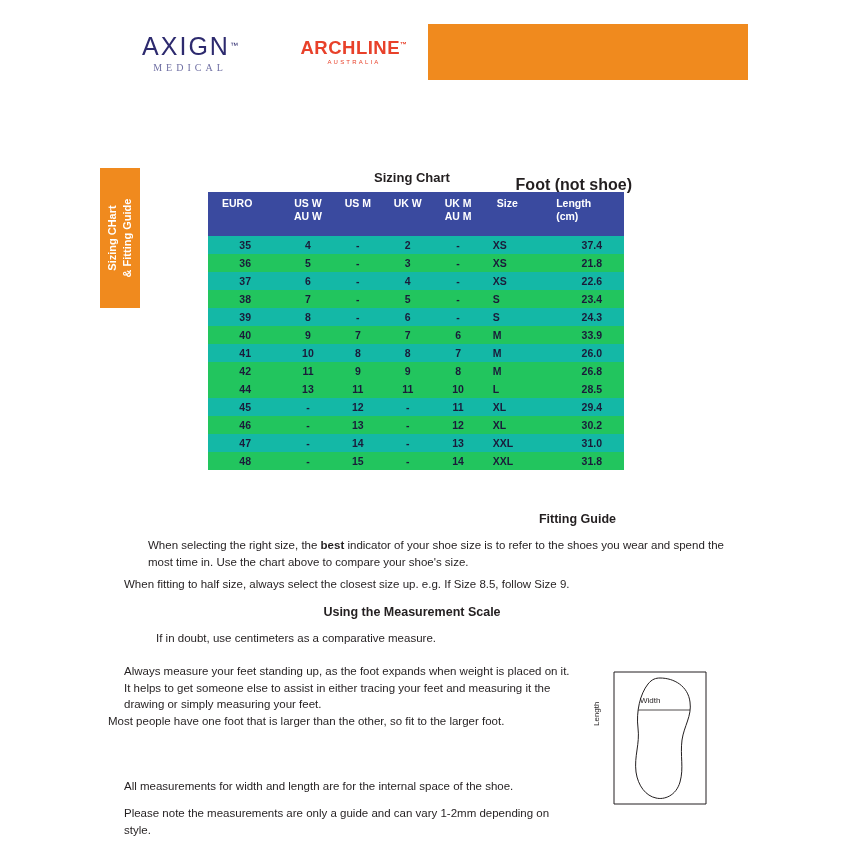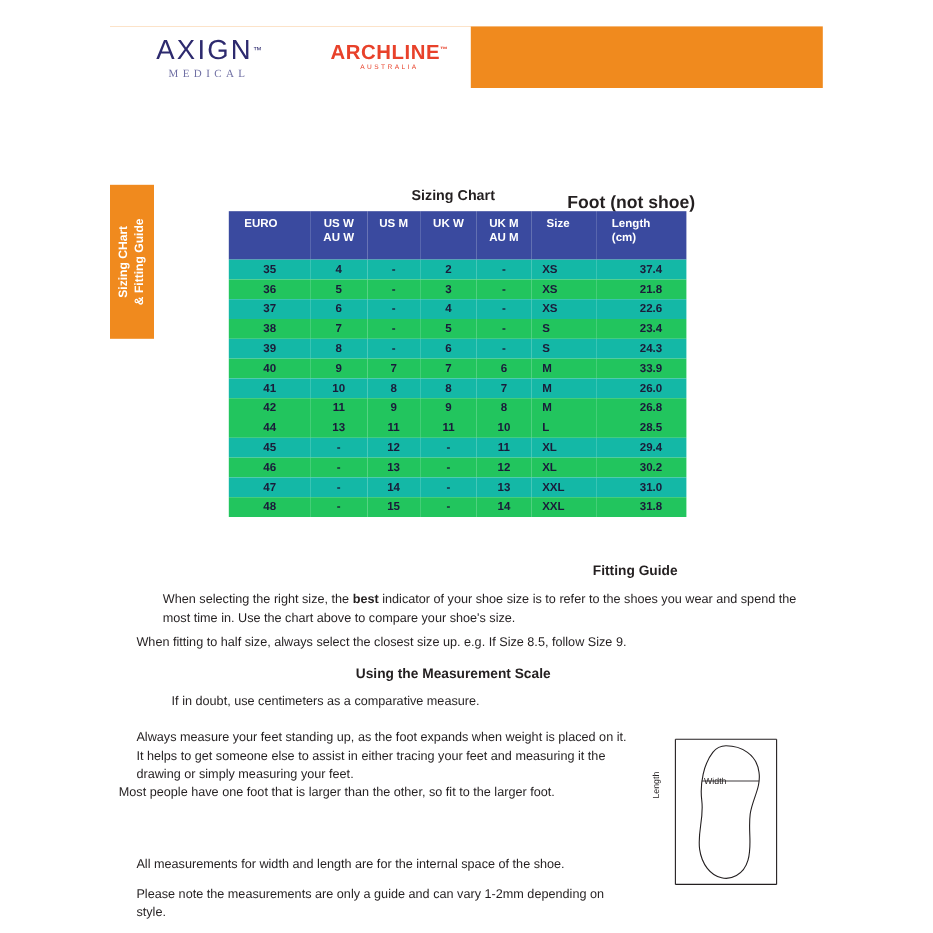--- a/index.html
+++ b/index.html
@@ -152,21 +152,21 @@
   }
   .foot-diagram .lenlabel {
     position: absolute;
     left: -4px; top: 62px;
     transform: rotate(-90deg);
     transform-origin: left top;
     font-size: 8px;
   }
   .foot-diagram .widlabel {
     position: absolute;
-    left: 44px; top: 42px;
+    left: 44px; top: 32px;
     font-size: 8px;
   }
 </style>
 </head>
 <body>
 
 <div class="page">
 
   <div class="header-band">
     <div class="brand-left">

